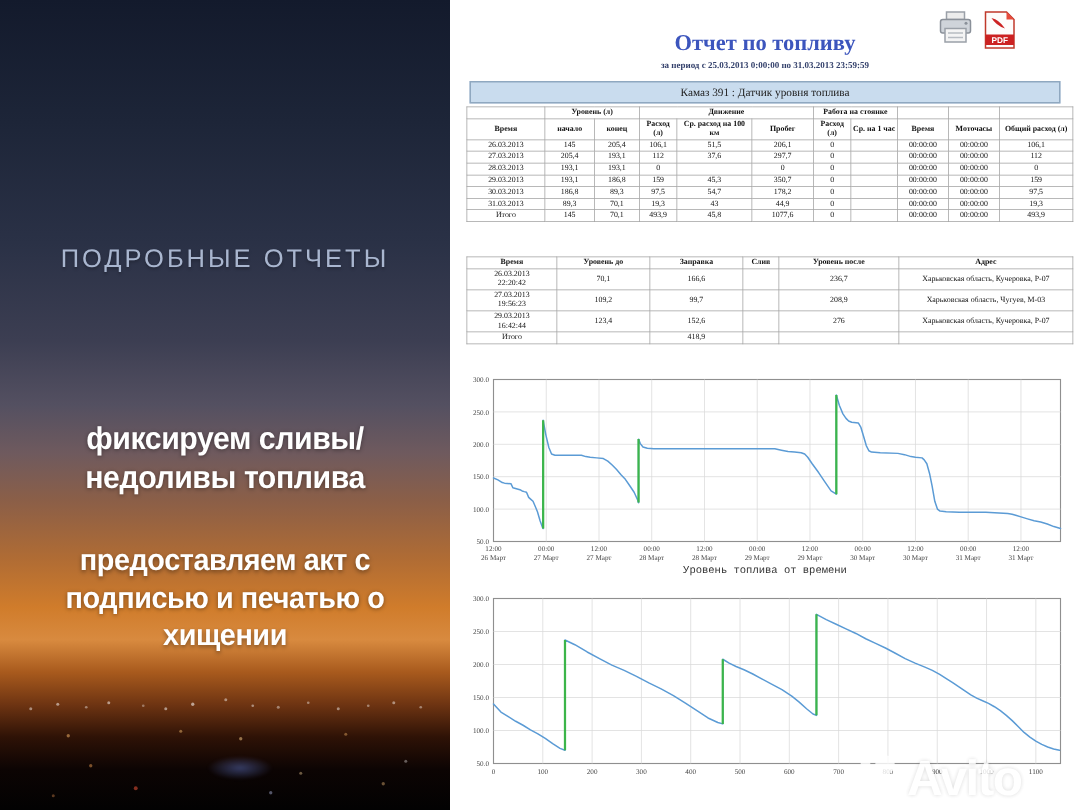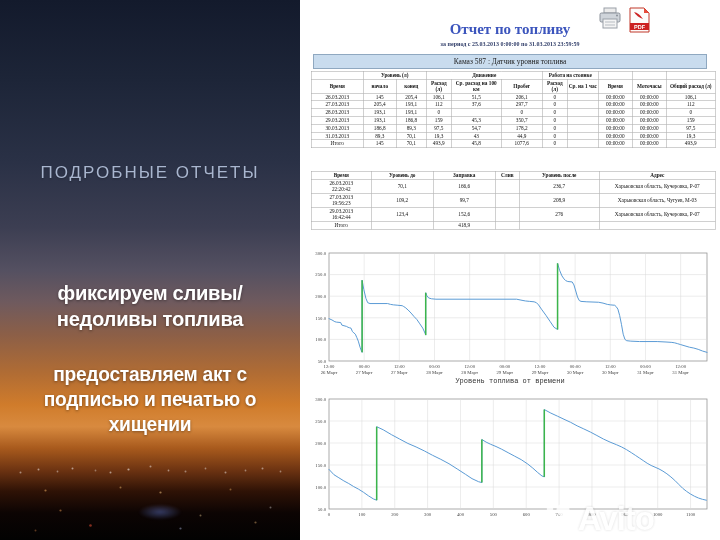--- a/index.html
+++ b/index.html
@@ -32,21 +32,21 @@
      160px 492px 0 .6px rgba(255,210,140,.5),230px 489px 0 .5px rgba(255,190,110,.4),
      60px 510px 0 .6px rgba(255,170,90,.45), 90px 525px 0 .8px rgba(255,90,60,.5),
      200px 515px 0 .5px rgba(255,220,160,.4),255px 522px 0 .6px rgba(255,200,130,.4),
      35px 530px 0 .5px rgba(255,160,90,.35), 270px 507px 0 .5px rgba(255,255,255,.35),
      180px 528px 0 .6px rgba(200,210,255,.4);}
   .glow{position:absolute;left:138px;top:504px;width:44px;height:16px;border-radius:50%;
     background:radial-gradient(ellipse at center,rgba(120,150,255,.38),rgba(120,150,255,0) 70%);
     filter:blur(1px);}
   
   .right{position:absolute;left:300px;top:0;width:356px;height:540px;background:#ffffff;
-    font-family:"Liberation Serif",serif;color:#222;}
+    font-family:"Liberation Serif",serif;color:#222;padding-left:27px;}
   .icons{position:absolute;top:7px;right:6px;display:flex;gap:6px;align-items:flex-start;}
   .rtitle{position:absolute;top:21px;left:0;width:420px;text-align:center;
     font-size:15px;font-weight:bold;color:#3c55bd;}
   .rsub{position:absolute;top:41px;left:0;width:420px;text-align:center;
     font-size:6px;font-weight:bold;color:#33406b;}
   .banner{position:absolute;top:54px;left:13px;width:392px;height:13px;line-height:13px;
     background:#c9dcee;border:1px solid #8fa8c0;text-align:center;font-size:7.5px;color:#222;}
   .twrap{position:absolute;left:11px;width:404px;overflow:visible;}
   .t1{top:71px;height:98px;} .t2{top:171px;height:76px;}
   .twrap table{border-collapse:collapse;width:808px;table-layout:fixed;
@@ -101,21 +101,21 @@
         <path d="M2 1 h14 l5 5 v19 h-19 z" fill="#fdfcfb" stroke="#c0392b" stroke-width="1"></path>
         <path d="M16 1 l5 5 h-5 z" fill="#e74c3c"></path>
         <path d="M6 5 q5 1 9 7 q-6 -2 -9 -7 z" fill="#cc2222"></path>
         <rect x="2" y="16" width="19" height="7" fill="#cc2222"></rect>
         <text x="11.5" y="21.6" text-anchor="middle" font-family="Liberation Sans,sans-serif" font-size="5.5" font-weight="bold" fill="#ffffff">PDF</text>
       </svg>
     </div>
 
     <div class="rtitle">Отчет по топливу</div>
     <div class="rsub">за период с 25.03.2013 0:00:00 по 31.03.2013 23:59:59</div>
-    <div class="banner">Камаз 587 : Датчик уровня топлива</div>
+    <div class="banner">Камаз 391 : Датчик уровня топлива</div>
 
     <div class="twrap t1">
       <table id="daily-table">
           <colgroup>
             <col style="width: 104px;">
             <col style="width: 66px;">
             <col style="width: 60px;">
             <col style="width: 50px;">
             <col style="width: 100px;">
             <col style="width: 82px;">

